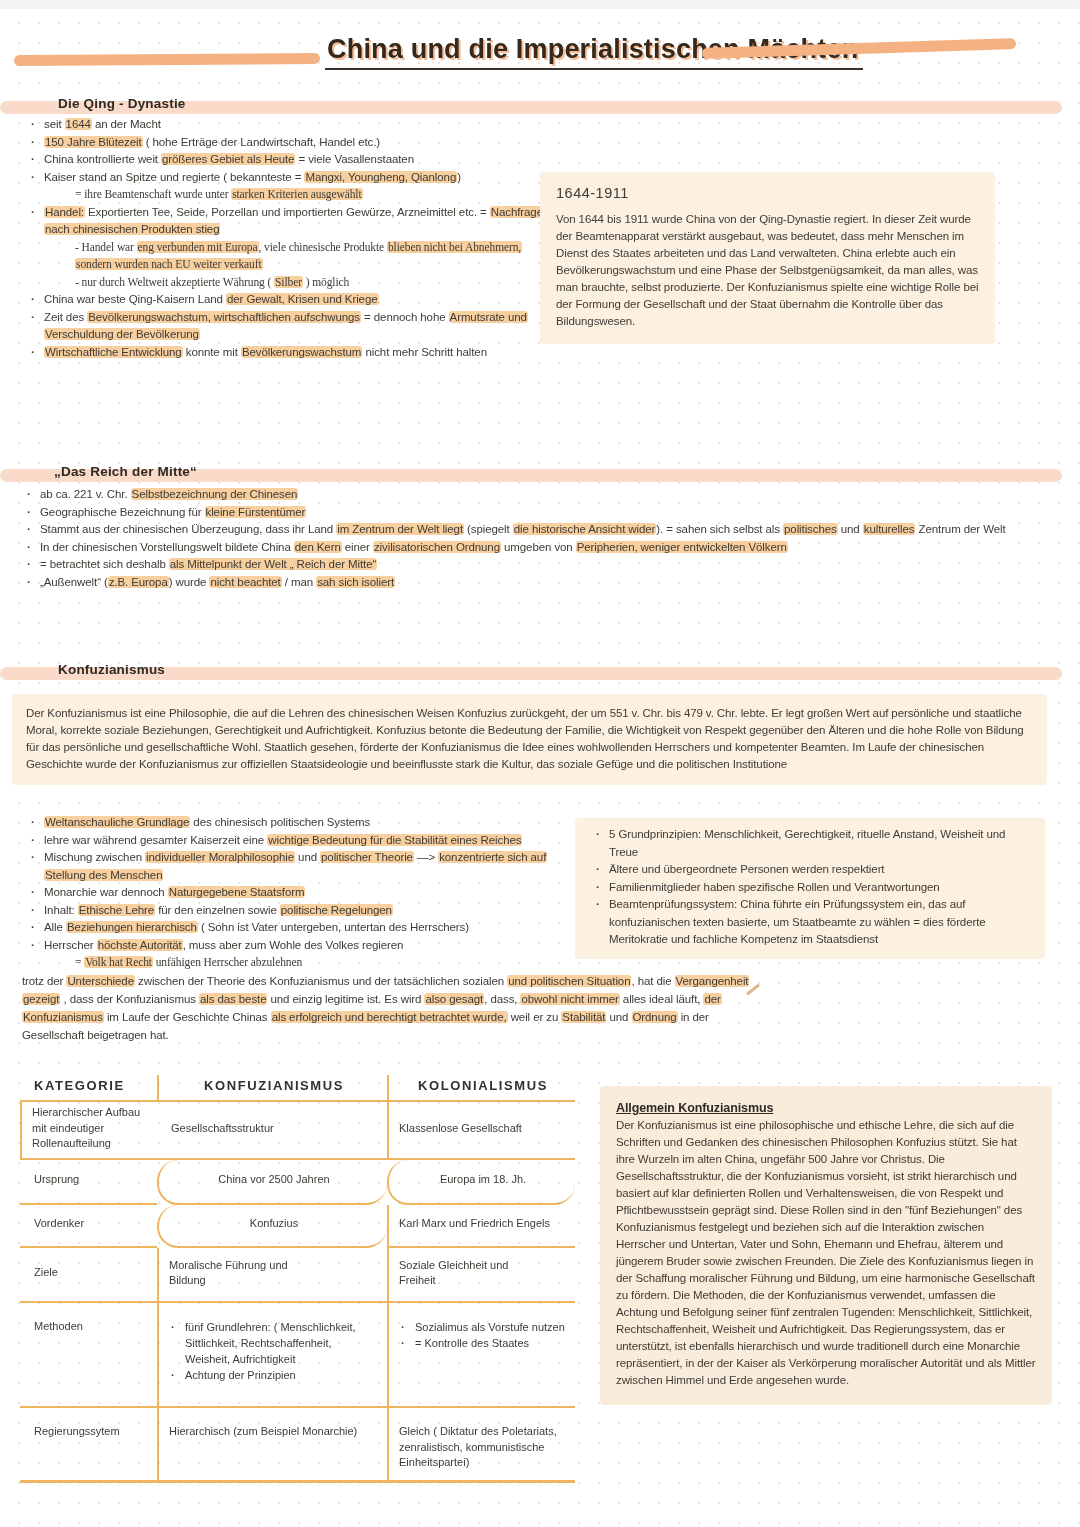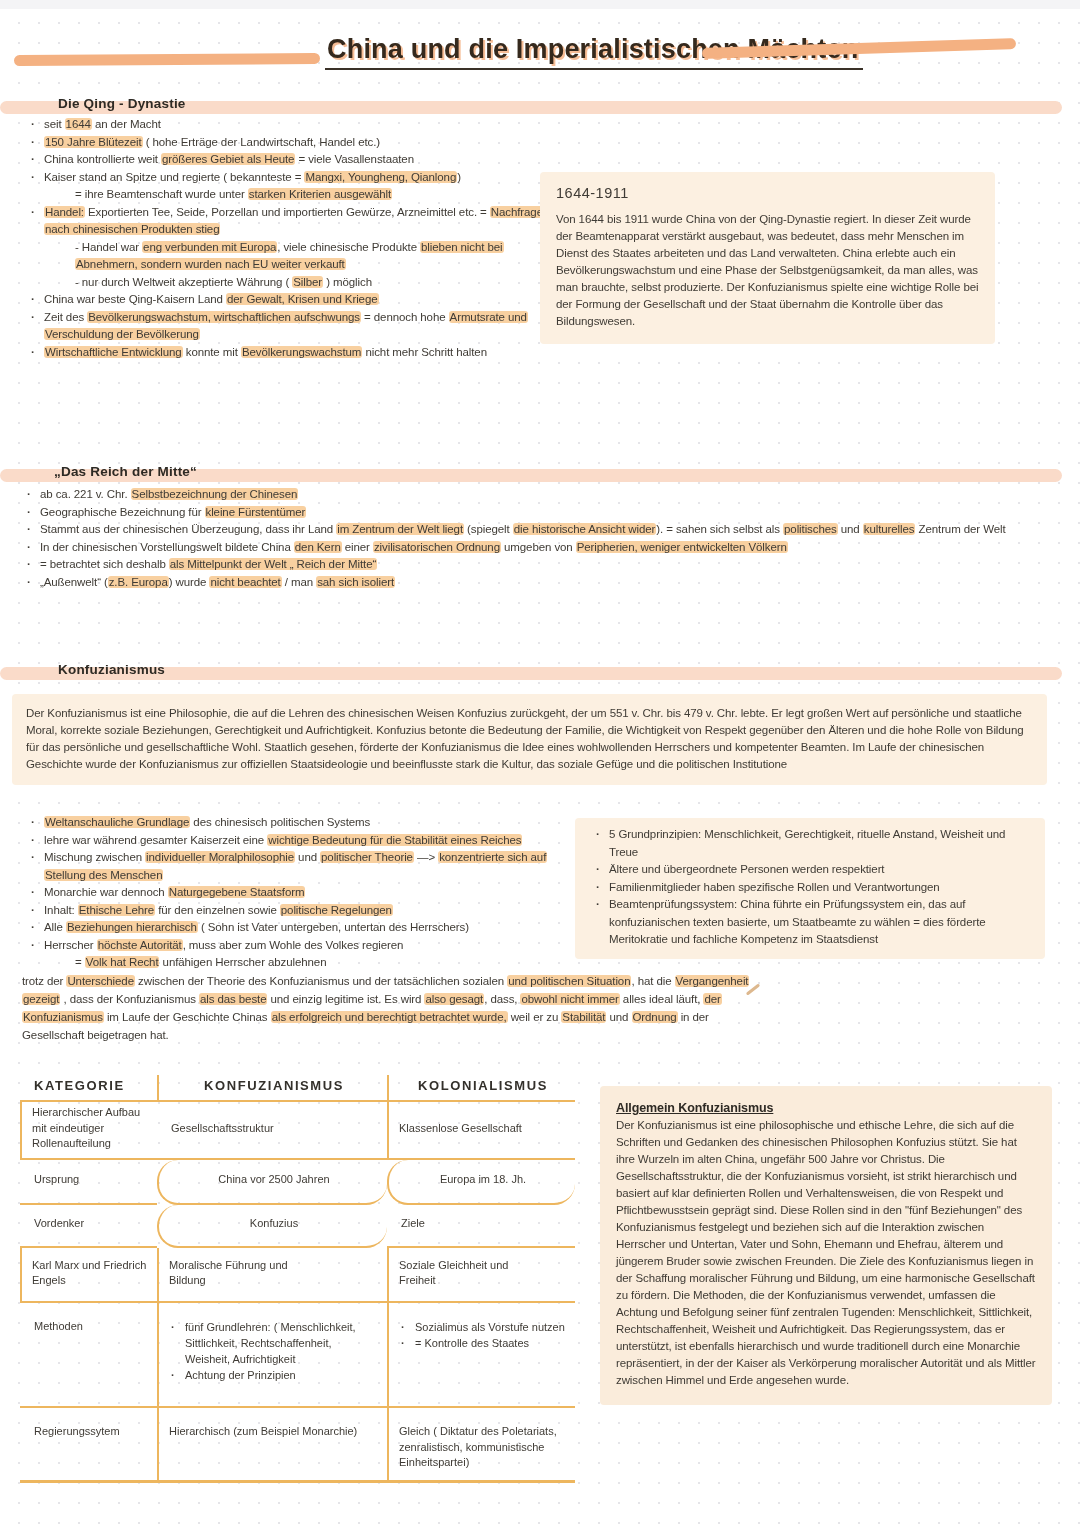--- a/index.html
+++ b/index.html
@@ -32,21 +32,21 @@
     border-bottom:2.5px solid #3a3128;padding:0 5px 3px 2px;white-space:nowrap;
   }
   
   .sec-head{position:absolute;left:0;width:1062px;height:22px;}
   .sec-band{position:absolute;left:0;right:0;top:7px;height:13px;background:var(--band);border-radius:8px;}
   .sec-label{position:relative;display:inline-block;margin-left:22px;font-size:13.5px;font-weight:bold;color:var(--head-ink);letter-spacing:0.2px;padding-left:36px;}
   
   .list{position:absolute;font-size:11.5px;letter-spacing:-0.1px;}
   .li{display:flex;align-items:flex-start;line-height:17.5px;}
   .li .b{flex:0 0 22px;padding-left:9px;font-weight:bold;}
-  .li.ind1{padding-left:53px;}
+  .li.ind1{padding-left:53px;font-family:Liberation Serif, serif;}
   .li.ind1 .b{flex:0 0 0;padding:0;}
   .hl{background:var(--hl);border-radius:3px;padding:0 1px;box-decoration-break:clone;-webkit-box-decoration-break:clone;}
   
   .notebox{position:absolute;background:var(--cream);border-radius:4px;font-size:11.5px;line-height:17px;letter-spacing:-0.1px;}
   .box-title{font-size:14.5px;margin-bottom:9px;letter-spacing:0.5px;}
   .box-heading{font-size:12.5px;font-weight:bold;text-decoration:underline;color:var(--head-ink);}
   .para{position:absolute;font-size:11.5px;line-height:18px;letter-spacing:-0.1px;}
   .slash-mark{position:absolute;left:745px;top:988px;width:16px;height:3px;background:#ddb88e;border-radius:2px;transform:rotate(-38deg);}
   
   .ntable{position:absolute;left:20px;top:1075px;width:555px;display:grid;
@@ -236,23 +236,23 @@
 Rollenaufteilung</div>
     <div class="cell">Gesellschaftsstruktur</div>
     <div class="cell colsep pre">Klassenlose Gesellschaft</div>
 
     <div class="cell">Ursprung</div>
     <div class="cell colsep center pre">China vor 2500 Jahren</div>
     <div class="cell colsep center pre">Europa im 18. Jh.</div>
 
     <div class="cell">Vordenker</div>
     <div class="cell colsep center pre">Konfuzius</div>
+    <div class="cell colsep pre">Karl Marx und Friedrich Engels</div>
+
     <div class="cell">Ziele</div>
-
-    <div class="cell colsep pre">Karl Marx und Friedrich Engels</div>
     <div class="cell colsep pre">Moralische Führung und
 Bildung</div>
     <div class="cell colsep pre">Soziale Gleichheit und
 Freiheit</div>
 
     <div class="cell top">Methoden</div>
     <div class="cell colsep top">
         <div class="li">
           <span class="b">·</span>
           <span class="t"><span>fünf Grundlehren: ( Menschlichkeit, Sittlichkeit, Rechtschaffenheit, Weisheit, Aufrichtigkeit</span></span>

